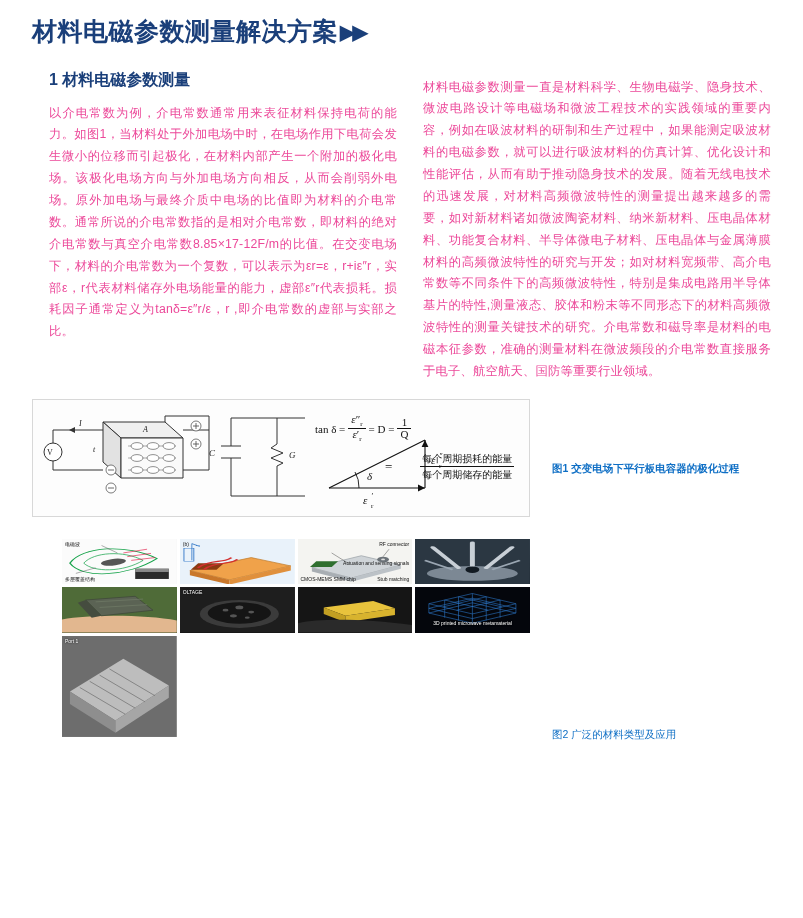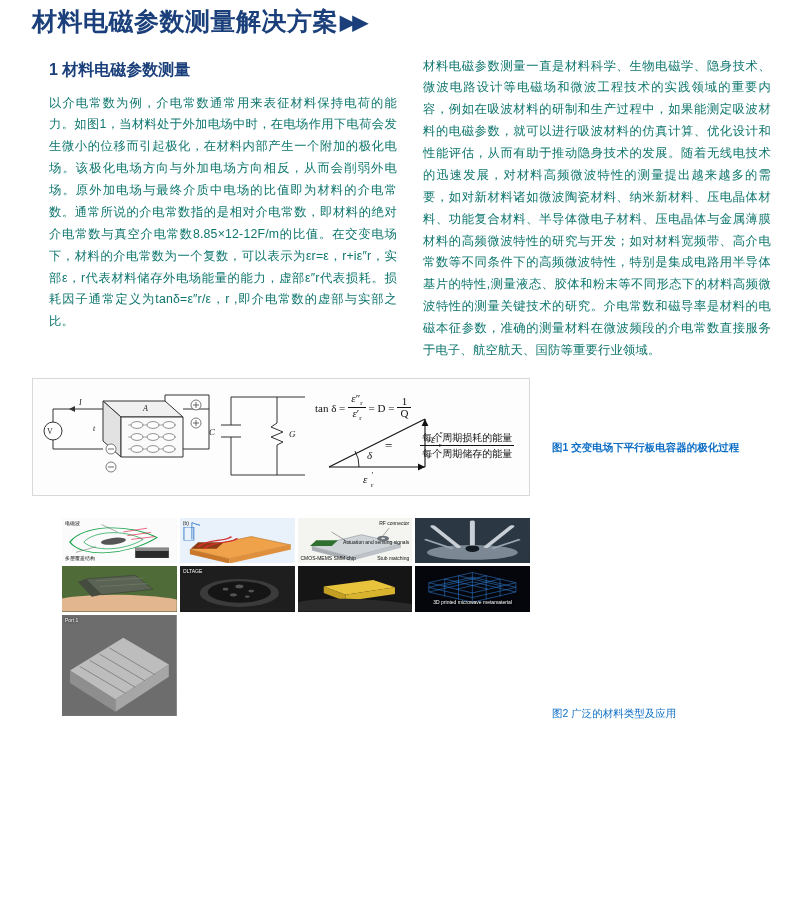--- a/index.html
+++ b/index.html
@@ -13,21 +13,21 @@
     font-family: "Liberation Sans", sans-serif;
     color: #231f20;
     position: relative;
     overflow: hidden;
   }
   .page {
     position: relative;
     width: 803px;
     height: 918px;
     box-sizing: border-box;
-    padding: 8px 32px 0 32px;
+    padding: 18px 32px 0 32px;
   }
   .doc-title {
     font-size: 25px;
     font-weight: bold;
     color: #1a3f7a;
     letter-spacing: 0.5px;
     margin: 0 0 20px 0;
     line-height: 1.1;
     display: flex;
     align-items: center;
@@ -51,22 +51,22 @@
   .section-heading {
     font-size: 16px;
     font-weight: bold;
     color: #1a3f7a;
     margin: 4px 0 12px 0;
   }
   p.body {
     font-size: 12.3px;
     line-height: 1.78;
     text-align: justify;
-    margin: 0 0 13px 0;
-    color: #0f766e;
+    margin: 11px 0 13px 0;
+    color: #ec4899;
     letter-spacing: 0.2px;
   }
   p.body.last { margin-bottom: 0; }
 
   
   .fig1-wrap {
     margin-top: 16px;
     position: relative;
     width: 739px;
     height: 120px;
@@ -156,21 +156,21 @@
 
   <h1 class="doc-title">
     <span>材料电磁参数测量解决方案</span>
       <span class="arrows">▶▶</span>
   </h1>
 
   <div class="columns">
 
     <div class="col">
       <h2 class="section-heading">1 材料电磁参数测量</h2>
-      <p class="body last">以介电常数为例，介电常数通常用来表征材料保持电荷的能力。如图1，当材料处于外加电场中时，在电场作用下电荷会发生微小的位移而引起极化，在材料内部产生一个附加的极化电场。该极化电场方向与外加电场方向相反，从而会削弱外电场。原外加电场与最终介质中电场的比值即为材料的介电常数。通常所说的介电常数指的是相对介电常数，即材料的绝对介电常数与真空介电常数8.85×12-12F/m的比值。在交变电场下，材料的介电常数为一个复数，可以表示为εr=ε，r+iε″r，实部ε，r代表材料储存外电场能量的能力，虚部ε″r代表损耗。损耗因子通常定义为tanδ=ε″r/ε，r ,即介电常数的虚部与实部之比。</p>
+      <p class="body last">以介电常数为例，介电常数通常用来表征材料保持电荷的能力。如图1，当材料处于外加电场中时，在电场作用下电荷会发生微小的位移而引起极化，在材料内部产生一个附加的极化电场。该极化电场方向与外加电场方向相反，从而会削弱外电场。原外加电场与最终介质中电场的比值即为材料的介电常数。通常所说的介电常数指的是相对介电常数，即材料的绝对介电常数与真空介电常数8.85×17-12F/m的比值。在交变电场下，材料的介电常数为一个复数，可以表示为εr=ε，r+iε″r，实部ε，r代表材料储存外电场能量的能力，虚部ε″r代表损耗。损耗因子通常定义为tanδ=ε″r/ε，r ,即介电常数的虚部与实部之比。</p>
     </div>
 
     <div class="col">
       <p class="body last">材料电磁参数测量一直是材料科学、生物电磁学、隐身技术、微波电路设计等电磁场和微波工程技术的实践领域的重要内容，例如在吸波材料的研制和生产过程中，如果能测定吸波材料的电磁参数，就可以进行吸波材料的仿真计算、优化设计和性能评估，从而有助于推动隐身技术的发展。随着无线电技术的迅速发展，对材料高频微波特性的测量提出越来越多的需要，如对新材料诸如微波陶瓷材料、纳米新材料、压电晶体材料、功能复合材料、半导体微电子材料、压电晶体与金属薄膜材料的高频微波特性的研究与开发；如对材料宽频带、高介电常数等不同条件下的高频微波特性，特别是集成电路用半导体基片的特性,测量液态、胶体和粉末等不同形态下的材料高频微波特性的测量关键技术的研究。介电常数和磁导率是材料的电磁本征参数，准确的测量材料在微波频段的介电常数直接服务于电子、航空航天、国防等重要行业领域。</p>
     </div>
 
   </div>
 
   <div class="fig1-wrap">
     <div class="fig1-box">

